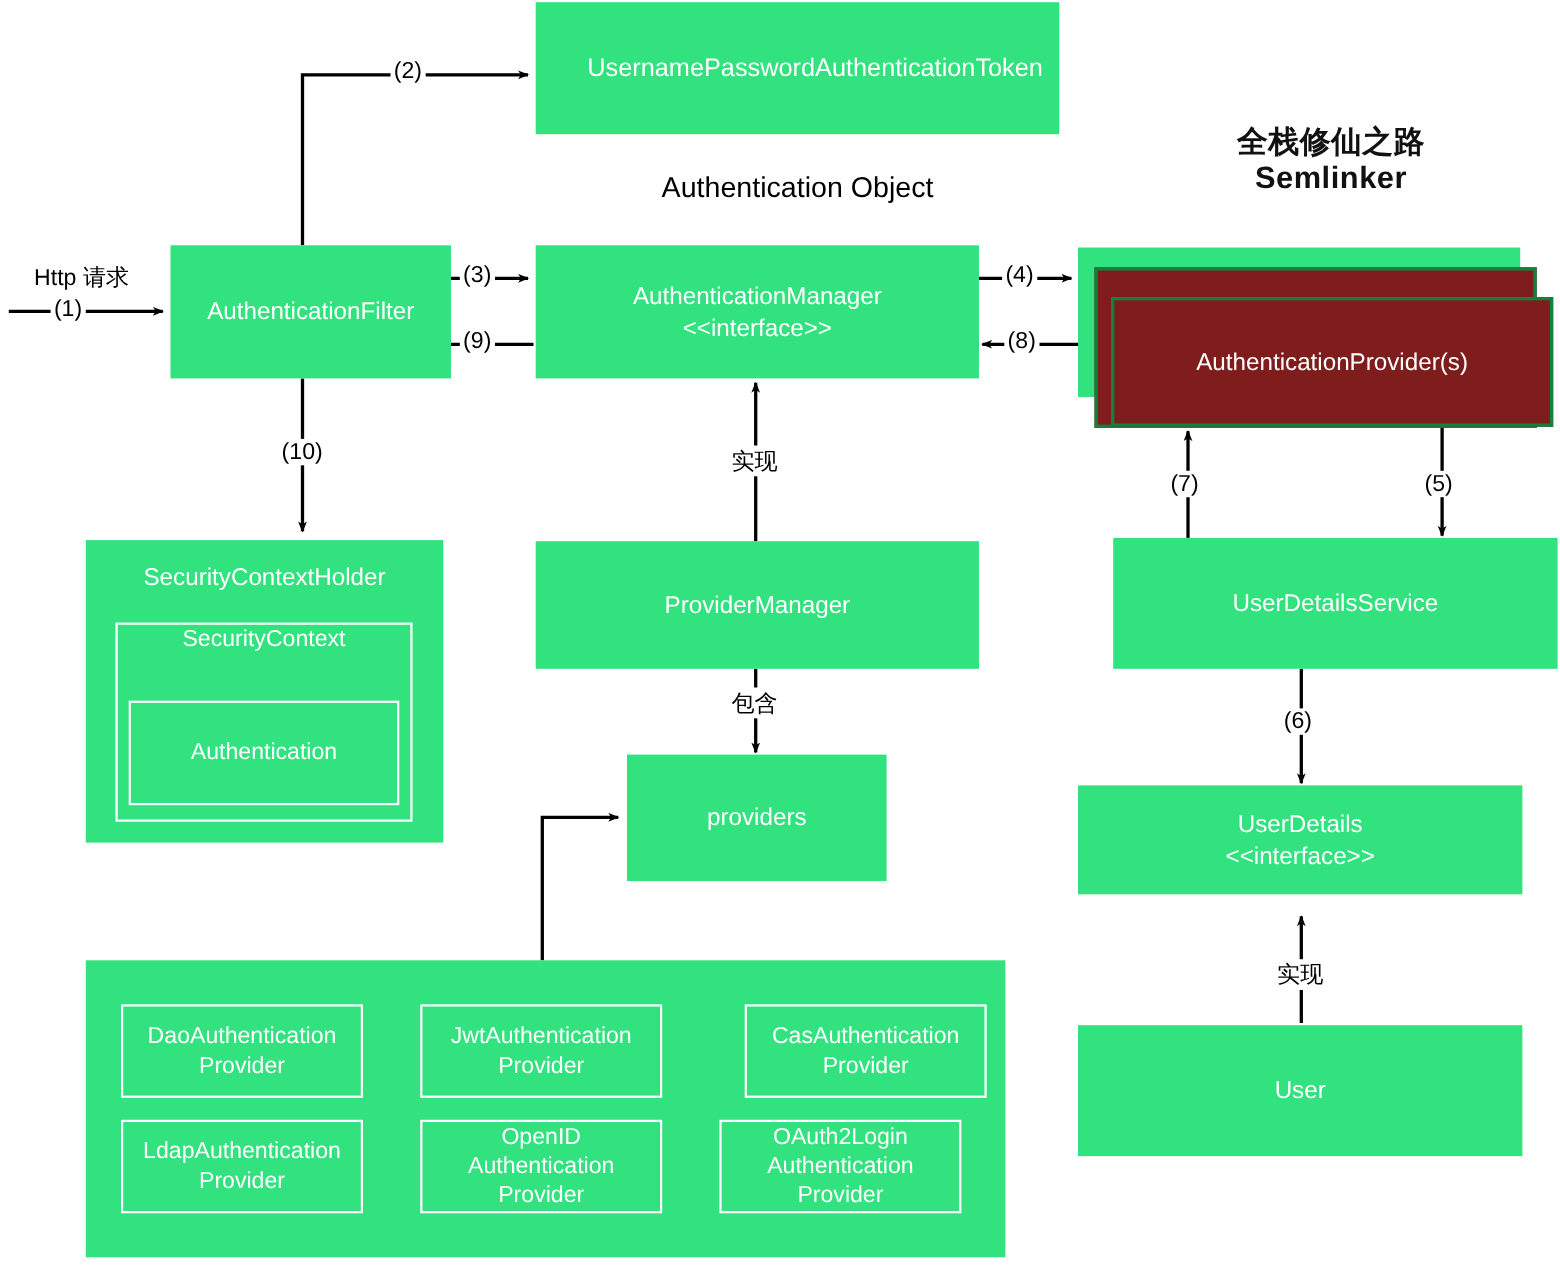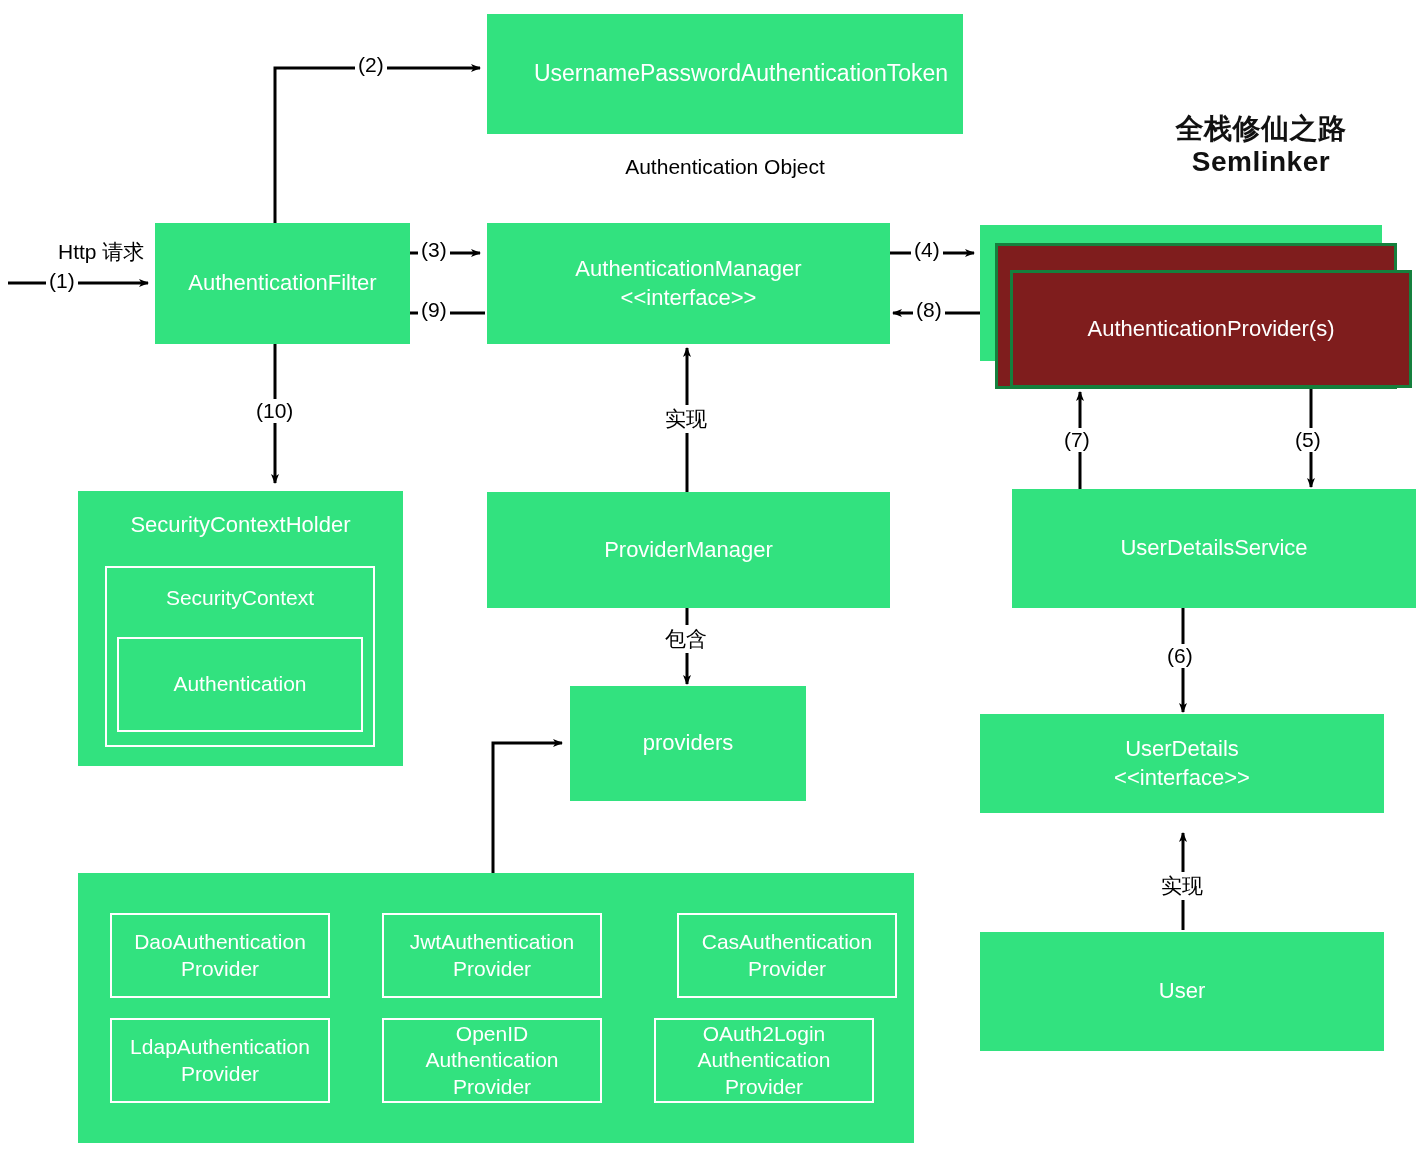--- a/index.html
+++ b/index.html
@@ -48,21 +48,21 @@
     justify-content: center;
     text-align: center;
     font-size: 21px;
     line-height: 1.25;
     box-sizing: border-box;
     white-space: pre-line;
   }
   .plain-label {
     position: absolute;
     color: #000000;
-    font-size: 21px;
+    font-size: 26px;
     text-align: center;
     white-space: nowrap;
   }
   .edge-label {
     position: absolute;
     color: #000000;
     font-size: 21px;
     text-align: center;
     white-space: nowrap;
     background: #ffffff;
@@ -124,29 +124,29 @@
 
     <path d="M1311,388 L1311,487" stroke="#000000" stroke-width="3" fill="none" marker-end="url(#arrow)"></path>
 
     <path d="M1080,489 L1080,392" stroke="#000000" stroke-width="3" fill="none" marker-end="url(#arrow)"></path>
 
     <path d="M1183,608 L1183,712" stroke="#000000" stroke-width="3" fill="none" marker-end="url(#arrow)"></path>
 
     <path d="M1183,930 L1183,833" stroke="#000000" stroke-width="3" fill="none" marker-end="url(#arrow)"></path>
   </svg>
 
-  <div class="box" style="left:487px; top:14px; width:476px; height:120px; font-size:23px;padding-left:32px;">
+  <div class="box" style="left:487px; top:2px; width:476px; height:120px; font-size:23px;padding-left:32px;">
     <span>UsernamePasswordAuthenticationToken</span>
   </div>
 
   <div class="plain-label" style="left:525px; top:155px; width:400px;">
     <span>Authentication Object</span>
   </div>
 
-  <div class="watermark" style="left:1111px; top:78px; width:300px;">
+  <div class="watermark" style="left:1060px; top:78px; width:300px;">
     <span>全栈修仙之路
 Semlinker</span>
   </div>
 
   <div class="box" style="left:155px; top:223px; width:255px; height:121px;">
     <span>AuthenticationFilter</span>
   </div>
 
   <div class="box" style="left:487px; top:223px; width:403px; height:121px;">
     <span>AuthenticationManager
@@ -155,21 +155,21 @@
 
   <div class="stack-base" style="left:980px; top:225px; width:402px; height:136px;"></div>
   <div class="stack-border" style="left:995px; top:243px; width:402px; height:146px;"></div>
   <div class="stack-border box" style="left:1010px; top:270px; width:402px; height:118px;">
     <span>AuthenticationProvider(s)</span>
   </div>
 
   <div class="box" style="left:78px; top:491px; width:325px; height:275px; align-items:flex-start; justify-content:center; padding-top:20px;">
     <span>SecurityContextHolder</span>
   </div>
-  <div class="inner-box" style="left:105px; top:566px; width:270px; height:181px; align-items:flex-start; justify-content:center; padding-top:17px;">
+  <div class="inner-box" style="left:105px; top:566px; width:270px; height:181px; align-items:flex-start; justify-content:center; ">
     <span>SecurityContext</span>
   </div>
   <div class="inner-box" style="left:117px; top:637px; width:246px; height:95px;">
     <span>Authentication</span>
   </div>
 
   <div class="box" style="left:487px; top:492px; width:403px; height:116px;">
     <span>ProviderManager</span>
   </div>
 
@@ -212,21 +212,21 @@
     <span>OpenID
 Authentication
 Provider</span>
   </div>
   <div class="inner-box" style="left:654px; top:1018px; width:220px; height:85px;">
     <span>OAuth2Login
 Authentication
 Provider</span>
   </div>
 
-  <div class="edge-label" style="left:28px; top:238px;margin-left:27px;">
+  <div class="edge-label" style="left:28px; top:238px;">
     <span>Http 请求</span>
   </div>
   <div class="edge-label" style="left:46px; top:269px;">
     <span>(1)</span>
   </div>
   <div class="edge-label" style="left:355px; top:53px;">
     <span>(2)</span>
   </div>
   <div class="edge-label" style="left:418px; top:238px;">
     <span>(3)</span>

